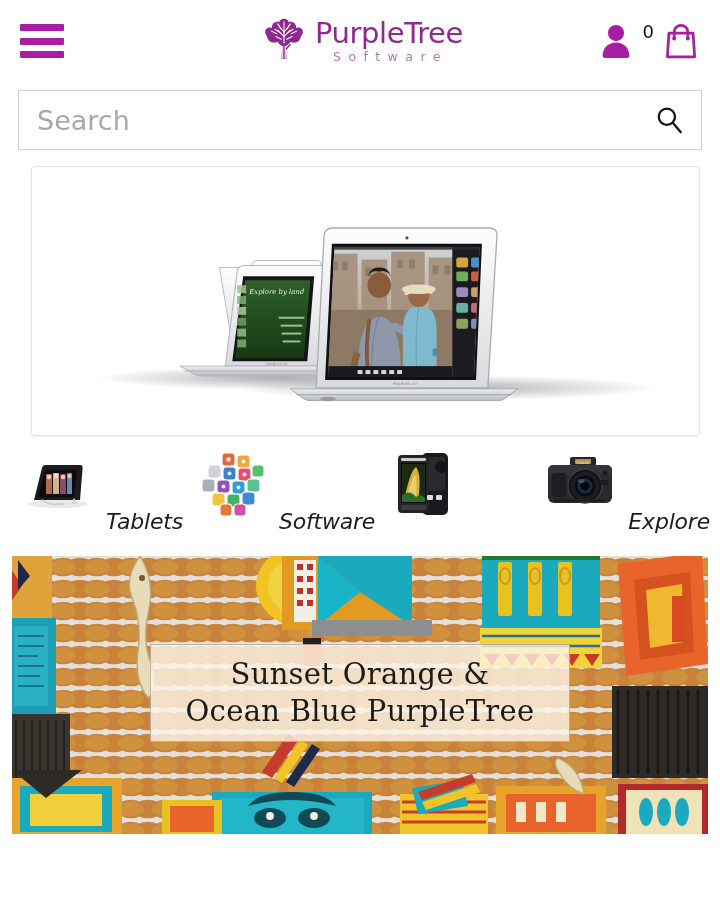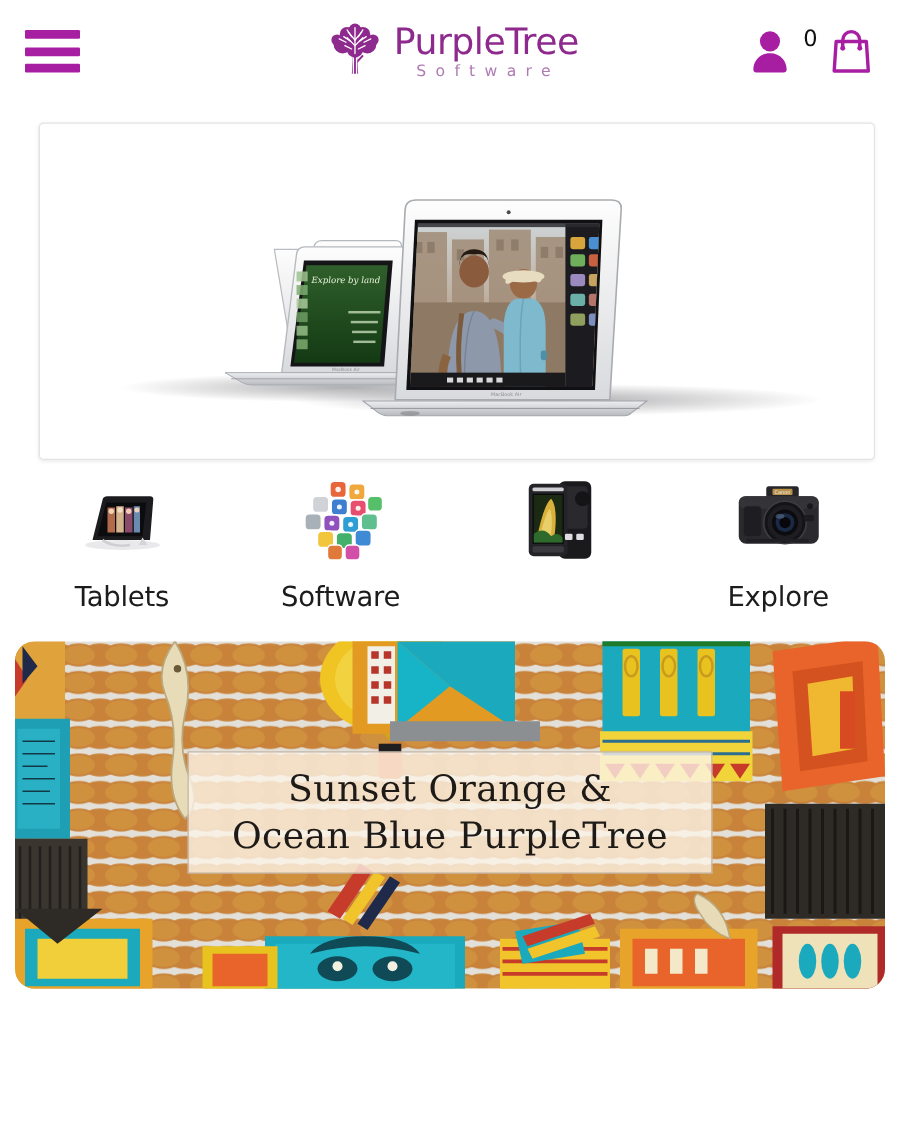--- a/index.html
+++ b/index.html
@@ -172,24 +172,25 @@
   .hero-svg { position: absolute; inset: 0; width: 100%; height: 100%; display: block; }
 
   
   .cats {
     display: flex;
     padding: 12px 10px 0 10px;
   }
   .cat {
     flex: 1 1 0;
     display: flex;
-    flex-direction: column;
-    align-items: center;
+    flex-direction: row;
+    align-items: flex-end;
     cursor: pointer;
     text-decoration: none;
+    font-style: italic;
   }
   .cat-thumb {
     height: 72px;
     width: 96px;
     display: flex;
     align-items: center;
     justify-content: center;
     margin-bottom: 14px;
   }
   .cat-thumb svg { display: block; }
@@ -201,21 +202,20 @@
     white-space: nowrap;
   }
 
   
   .promo-wrap { padding: 22px 12px 0 12px; }
   .promo {
     position: relative;
     height: 278px;
     overflow: hidden;
     cursor: pointer;
-    border-radius: 16px;
   }
   .promo-svg { position: absolute; inset: 0; width: 100%; height: 100%; display: block; }
   .promo-plate {
     position: absolute;
     left: 138px;
     top: 88px;
     width: 420px;
     height: 98px;
     background: rgba(252,244,233,0.80);
     border: 1px solid rgba(150,130,110,0.55);
@@ -301,20 +301,31 @@
         <svg class="cart-icon" viewBox="0 0 40 40">
           <path d="M8.5 13.5 h23 L33 36 H7 Z" fill="none" stroke="#a81ea3" stroke-width="2.6" stroke-linejoin="round"></path>
           <path d="M13.5 18 V12.5 a6.5 6.5 0 0 1 13 0 V18" fill="none" stroke="#a81ea3" stroke-width="2.6" stroke-linecap="round"></path>
           <circle cx="13.5" cy="18.6" r="1.9" fill="#a81ea3"></circle>
           <circle cx="26.5" cy="18.6" r="1.9" fill="#a81ea3"></circle>
         </svg>
       </div>
     </div>
   </div>
 
+  <div class="search-row">
+    <div class="search-box">
+      <input class="search-input" type="text" placeholder="Search" style="">
+      <button class="search-btn">
+        <svg class="search-icon" viewBox="0 0 28 28">
+          <circle cx="12" cy="11" r="7.6" fill="none" stroke="#111" stroke-width="2.1"></circle>
+          <line x1="17.6" y1="16.6" x2="25" y2="25.4" stroke="#111" stroke-width="2.1" stroke-linecap="round"></line>
+        </svg>
+      </button>
+    </div>
+  </div>
 
   <div class="hero-wrap">
     <div class="hero">
       <svg class="hero-svg" viewBox="0 0 676 268" preserveAspectRatio="xMidYMid meet">
         <defs>
           <linearGradient id="lidG" x1="0" y1="0" x2="0" y2="1">
             <stop offset="0" stop-color="#fdfdfd"></stop>
               <stop offset="1" stop-color="#d9dadd"></stop>
           </linearGradient>
           <linearGradient id="baseG" x1="0" y1="0" x2="0" y2="1">

